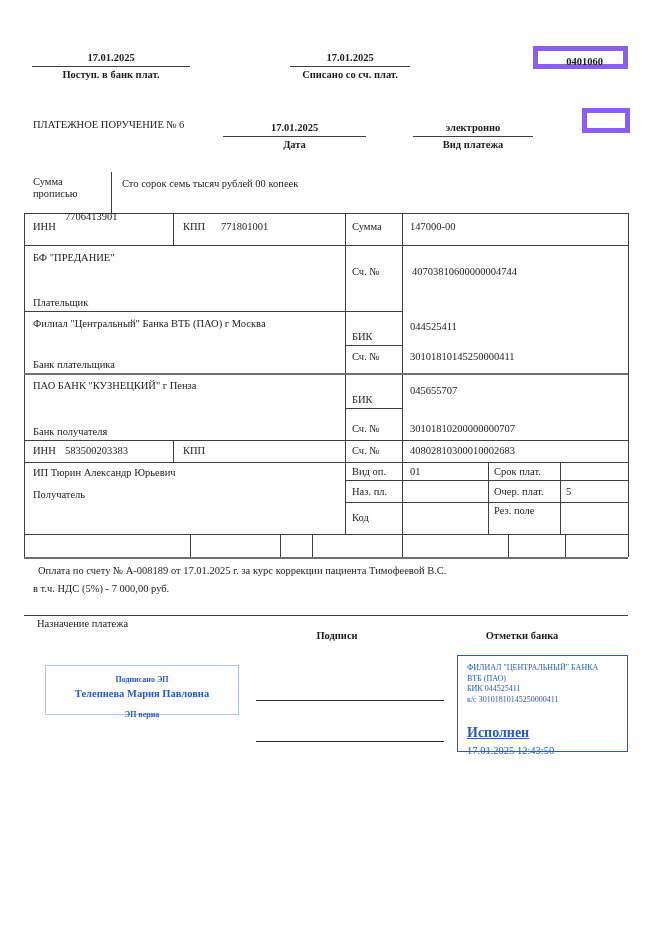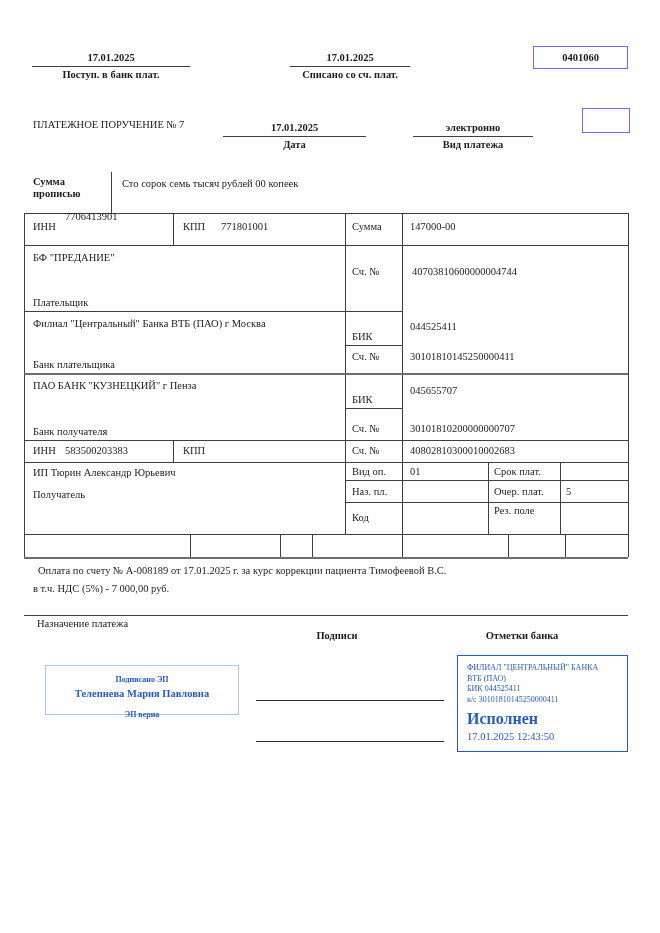--- a/index.html
+++ b/index.html
@@ -1,52 +1,52 @@
 <!DOCTYPE html>
 <html style="--stamp-blue: #2659cf; --esign-border: #abc8ec;"><head>
 <meta charset="utf-8">
 <style>
   html,body{margin:0;padding:0;background:#ffffff;}
   body{width:660px;height:933px;position:relative;overflow:hidden;
        font-family:"Liberation Serif","DejaVu Serif",serif;color:#1c1c1c;}
   .t{position:absolute;font-size:10.5px;line-height:12px;white-space:nowrap;}
   .c{text-align:center;font-weight:bold;}
-  .wrap{white-space:normal;font-weight:bold;}
+  .wrap{white-space:normal;}
   .ln{position:absolute;height:1px;background:#3f3f3f;}
   .ln2{position:absolute;height:2px;background:#6e6e6e;}
   .vln{position:absolute;width:1px;background:#3f3f3f;}
-  .box{position:absolute;border:1px solid #8b5cf6;box-sizing:border-box;}
+  .box{position:absolute;border:5px solid #8b5cf6;box-sizing:border-box;}
   .small{font-size:8px;line-height:10px;}
   .b{font-weight:bold;}
   .blue{color:var(--stamp-blue,#2659cf);}
   .esign-box{position:absolute;left:45px;top:665px;width:194px;height:50px;
              border:1px solid var(--esign-border,#abc8ec);box-sizing:border-box;}
   .stamp-box{position:absolute;left:457px;top:655px;width:171px;height:97px;
              border:1.5px solid var(--stamp-blue,#2659cf);box-sizing:border-box;
              padding:7px 4px 0 9px;color:var(--stamp-blue,#2659cf);}
   .stamp-box div{font-size:8px;line-height:10.5px;white-space:nowrap;}
-  .stamp-box .status{font-size:16px;line-height:14px;font-weight:bold;margin-top:7px;}
+  .stamp-box .status{font-size:14px;line-height:14px;font-weight:bold;margin-top:21px;text-decoration:underline;}
   .stamp-box .dt{font-size:10.5px;line-height:12px;margin-top:5px;}
 </style>
 </head>
 <body>
 
 <div class="t c" style="left:32px;top:52px;width:158px">17.01.2025</div>
 <div class="ln" style="left:32px;top:66px;width:158px"></div>
 <div class="t c" style="left:32px;top:69px;width:158px">Поступ. в банк плат.</div>
 
 <div class="t c" style="left:290px;top:52px;width:120px">17.01.2025</div>
 <div class="ln" style="left:290px;top:66px;width:120px"></div>
 <div class="t c" style="left:290px;top:69px;width:120px">Списано со сч. плат.</div>
 
 <div class="box" style="left:533px;top:46px;width:95px;height:23px">
   <div class="t c" style="left:0;top:5px;width:93px">0401060</div>
 </div>
 
-<div class="t" style="left:33px;top:119px">ПЛАТЕЖНОЕ ПОРУЧЕНИЕ № 7</div>
+<div class="t" style="left:33px;top:119px">ПЛАТЕЖНОЕ ПОРУЧЕНИЕ № 6</div>
 
 <div class="t c" style="left:223px;top:122px;width:143px">17.01.2025</div>
 <div class="ln" style="left:223px;top:136px;width:143px"></div>
 <div class="t c" style="left:223px;top:139px;width:143px">Дата</div>
 
 <div class="t c" style="left:413px;top:122px;width:120px">электронно</div>
 <div class="ln" style="left:413px;top:136px;width:120px"></div>
 <div class="t c" style="left:413px;top:139px;width:120px">Вид платежа</div>
 
 <div class="box" style="left:582px;top:108px;width:48px;height:25px"></div>

